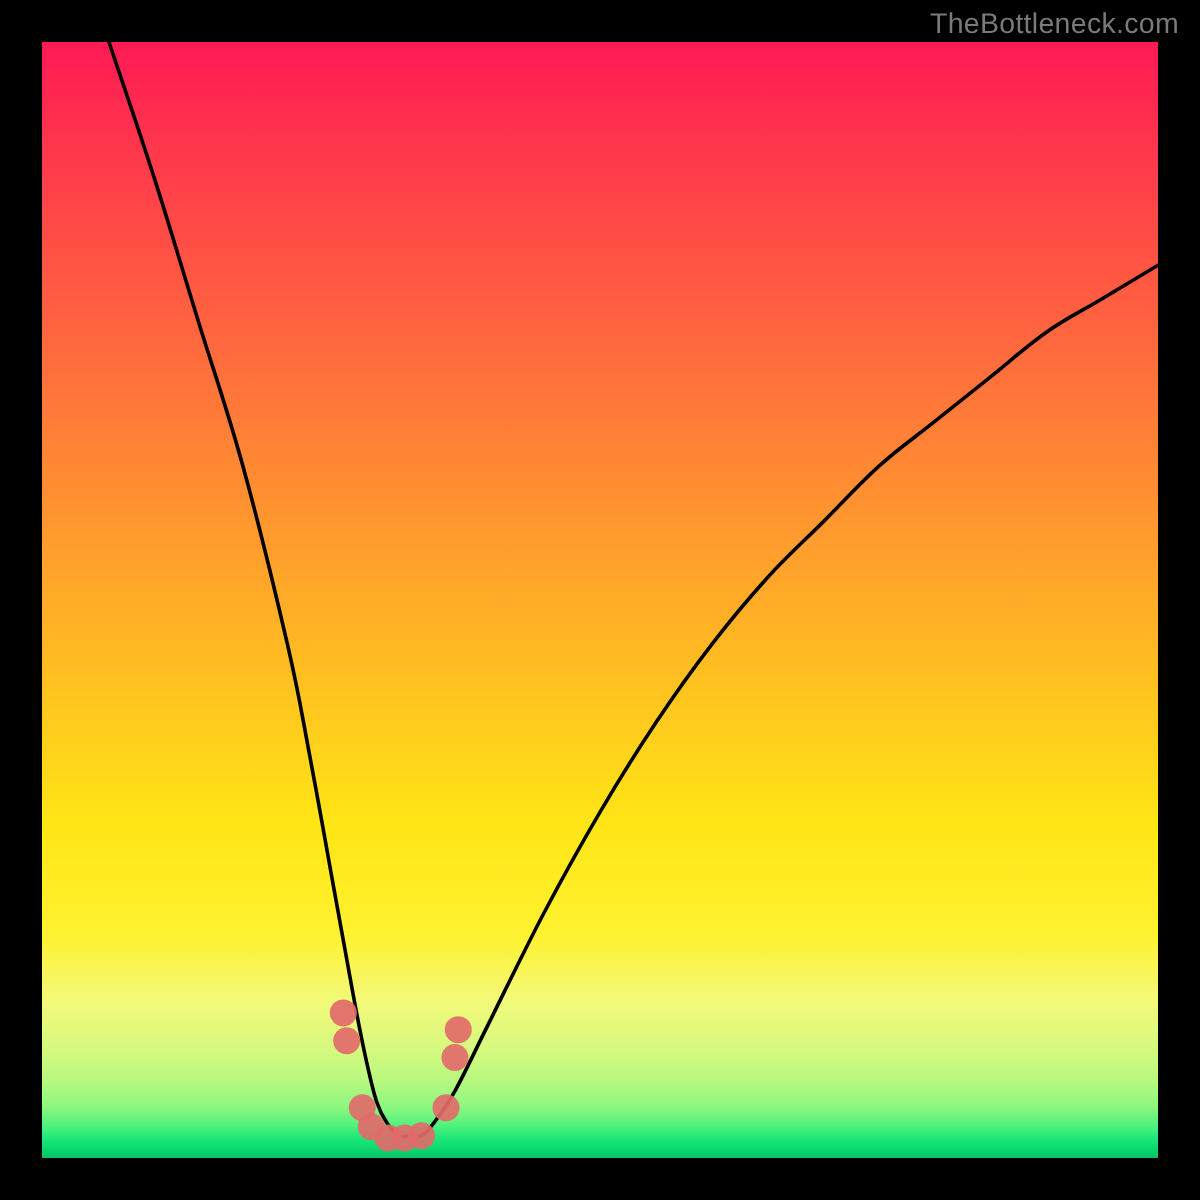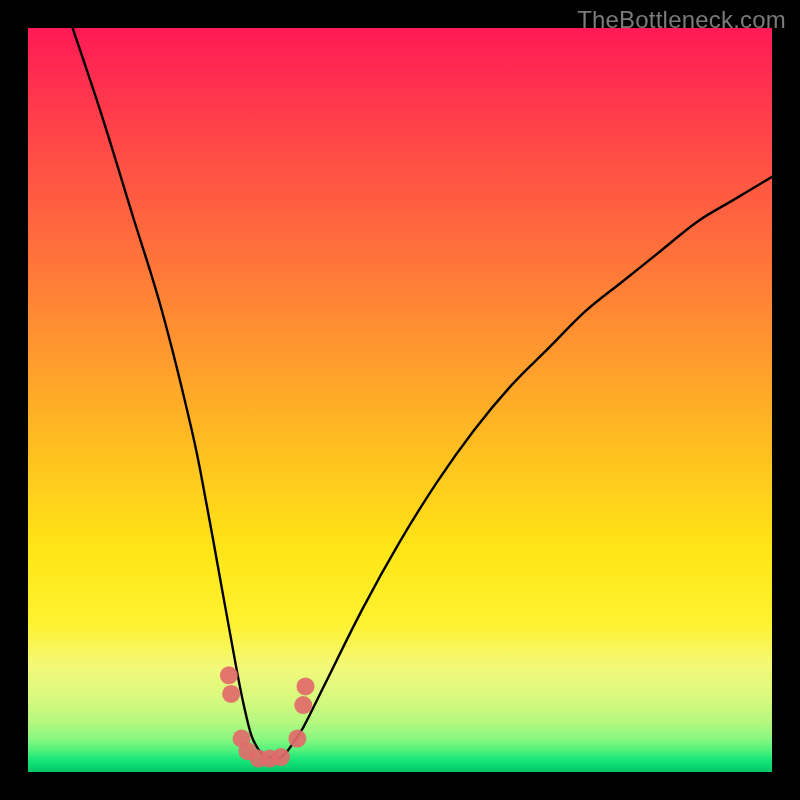--- a/index.html
+++ b/index.html
@@ -51,21 +51,21 @@
     position: absolute;
     inset: 0;
     width: 100%;
     height: 100%;
   }
   .watermark {
     position: absolute;
     top: 6px;
     right: 14px;
     color: #7a7a7a;
-    font-size: 24px;
+    font-size: 19px;
     font-weight: 500;
     letter-spacing: 0.2px;
     user-select: none;
   }
 </style>
 </head>
 <body>
 
 <div class="frame">
   <div class="watermark">TheBottleneck.com</div>

